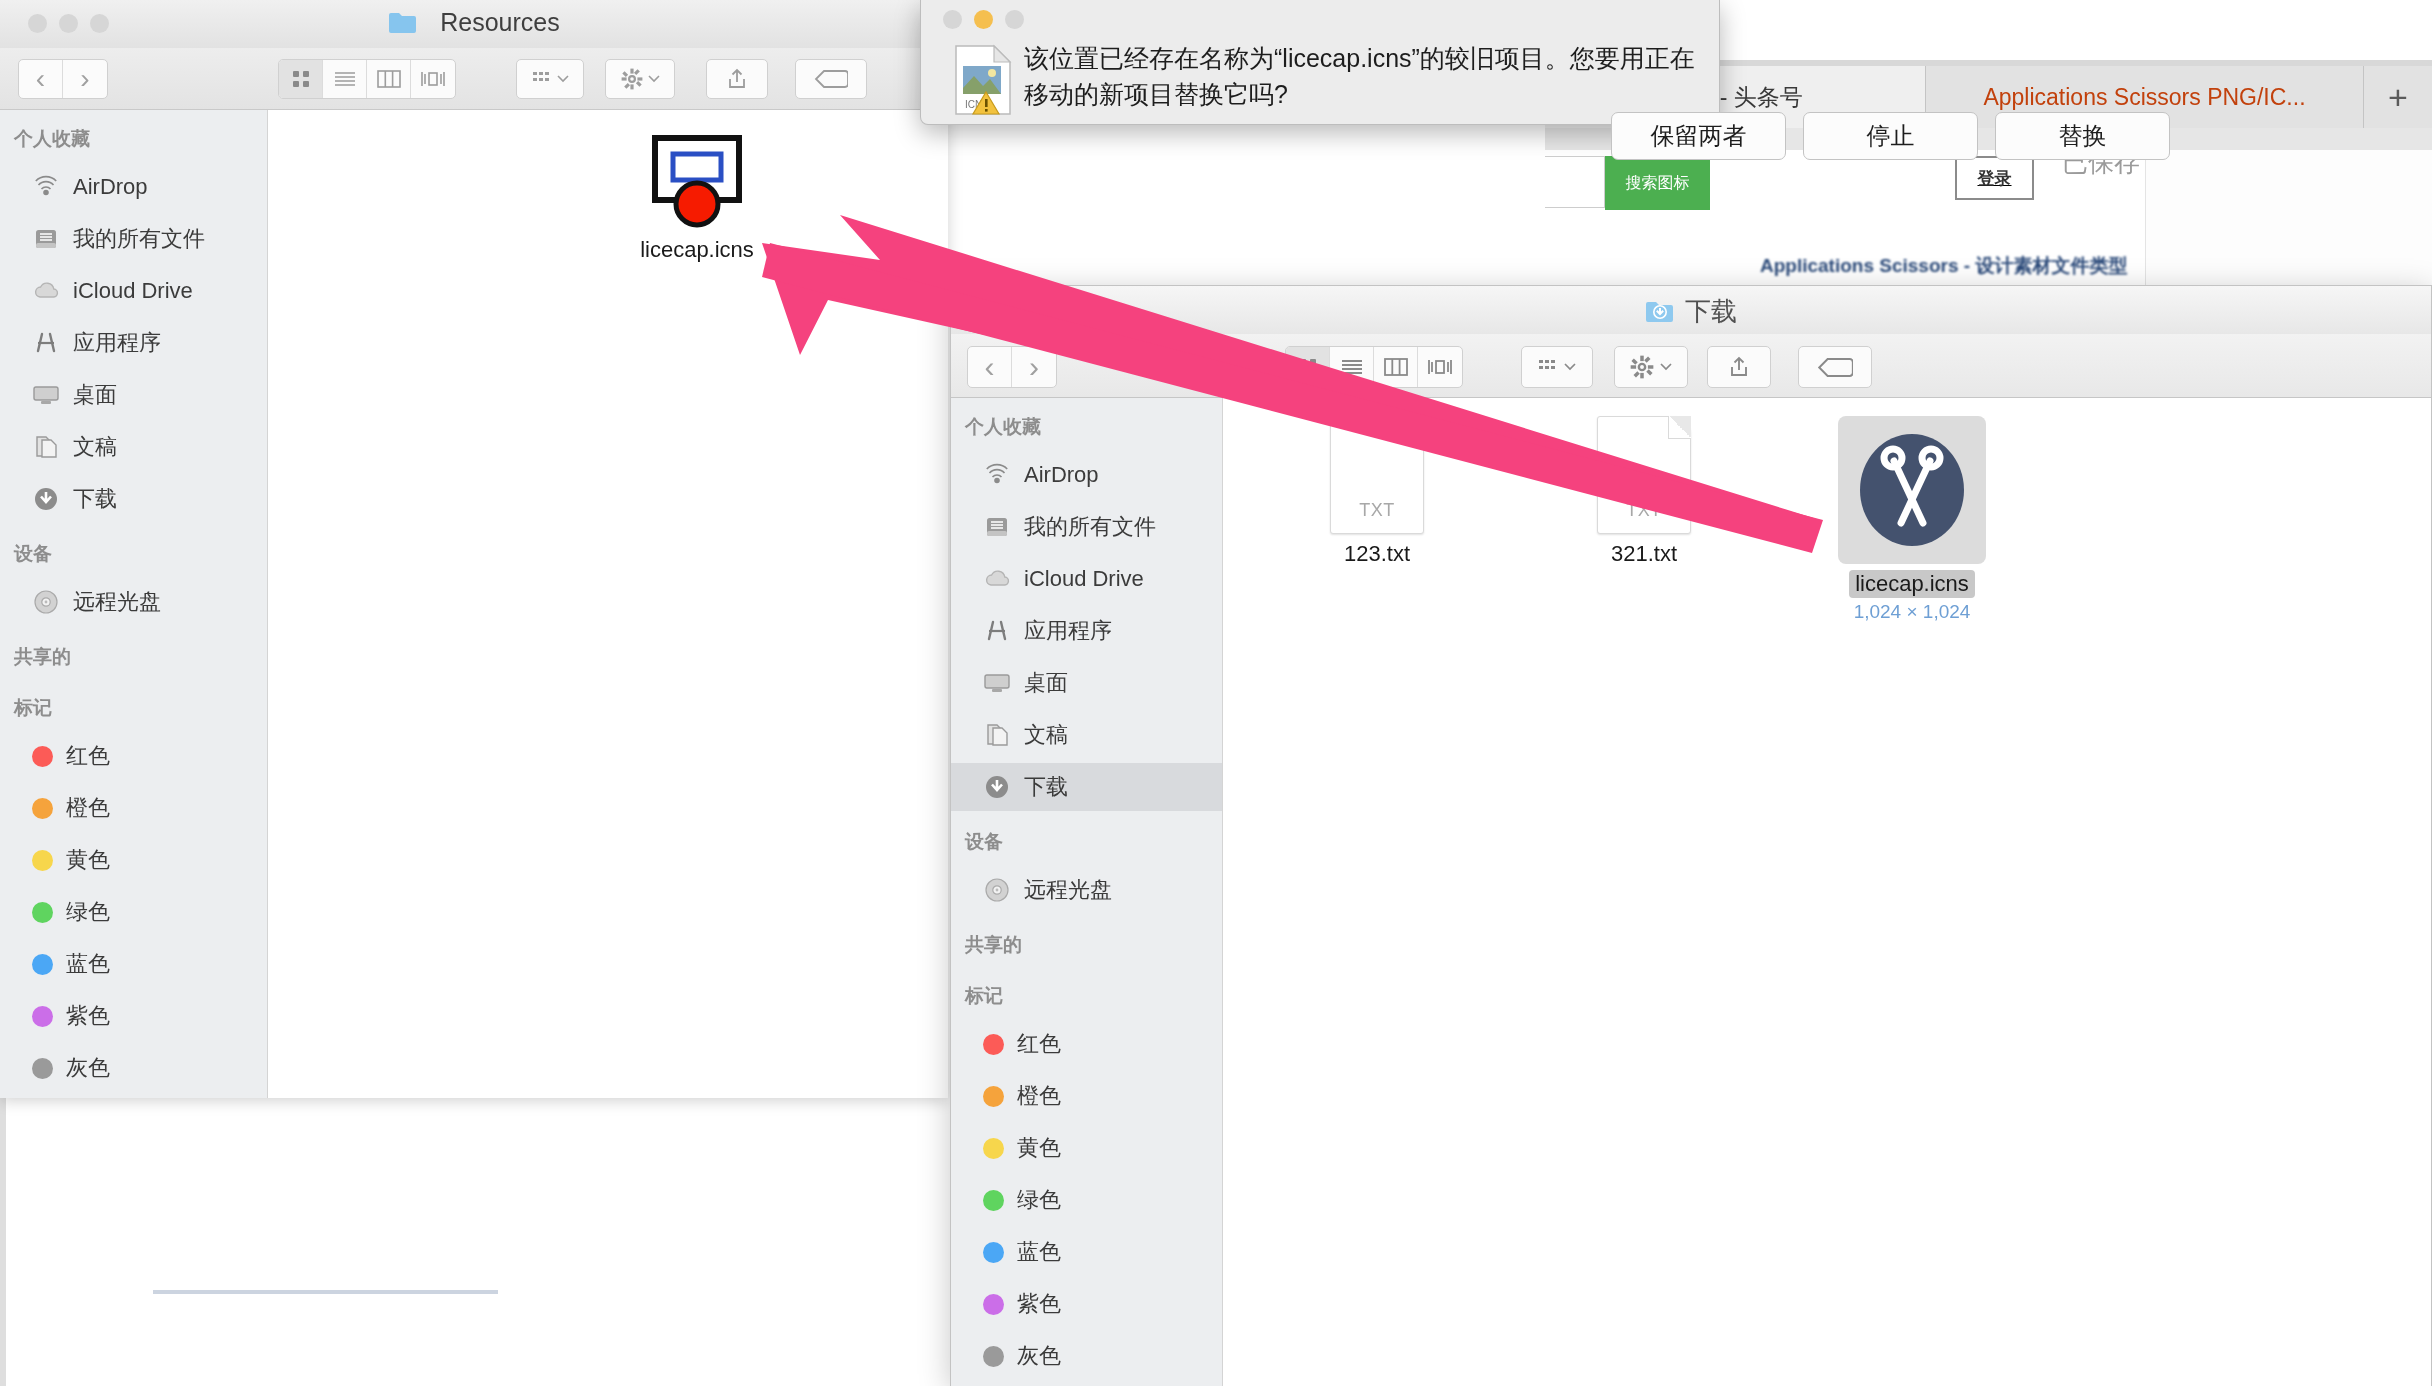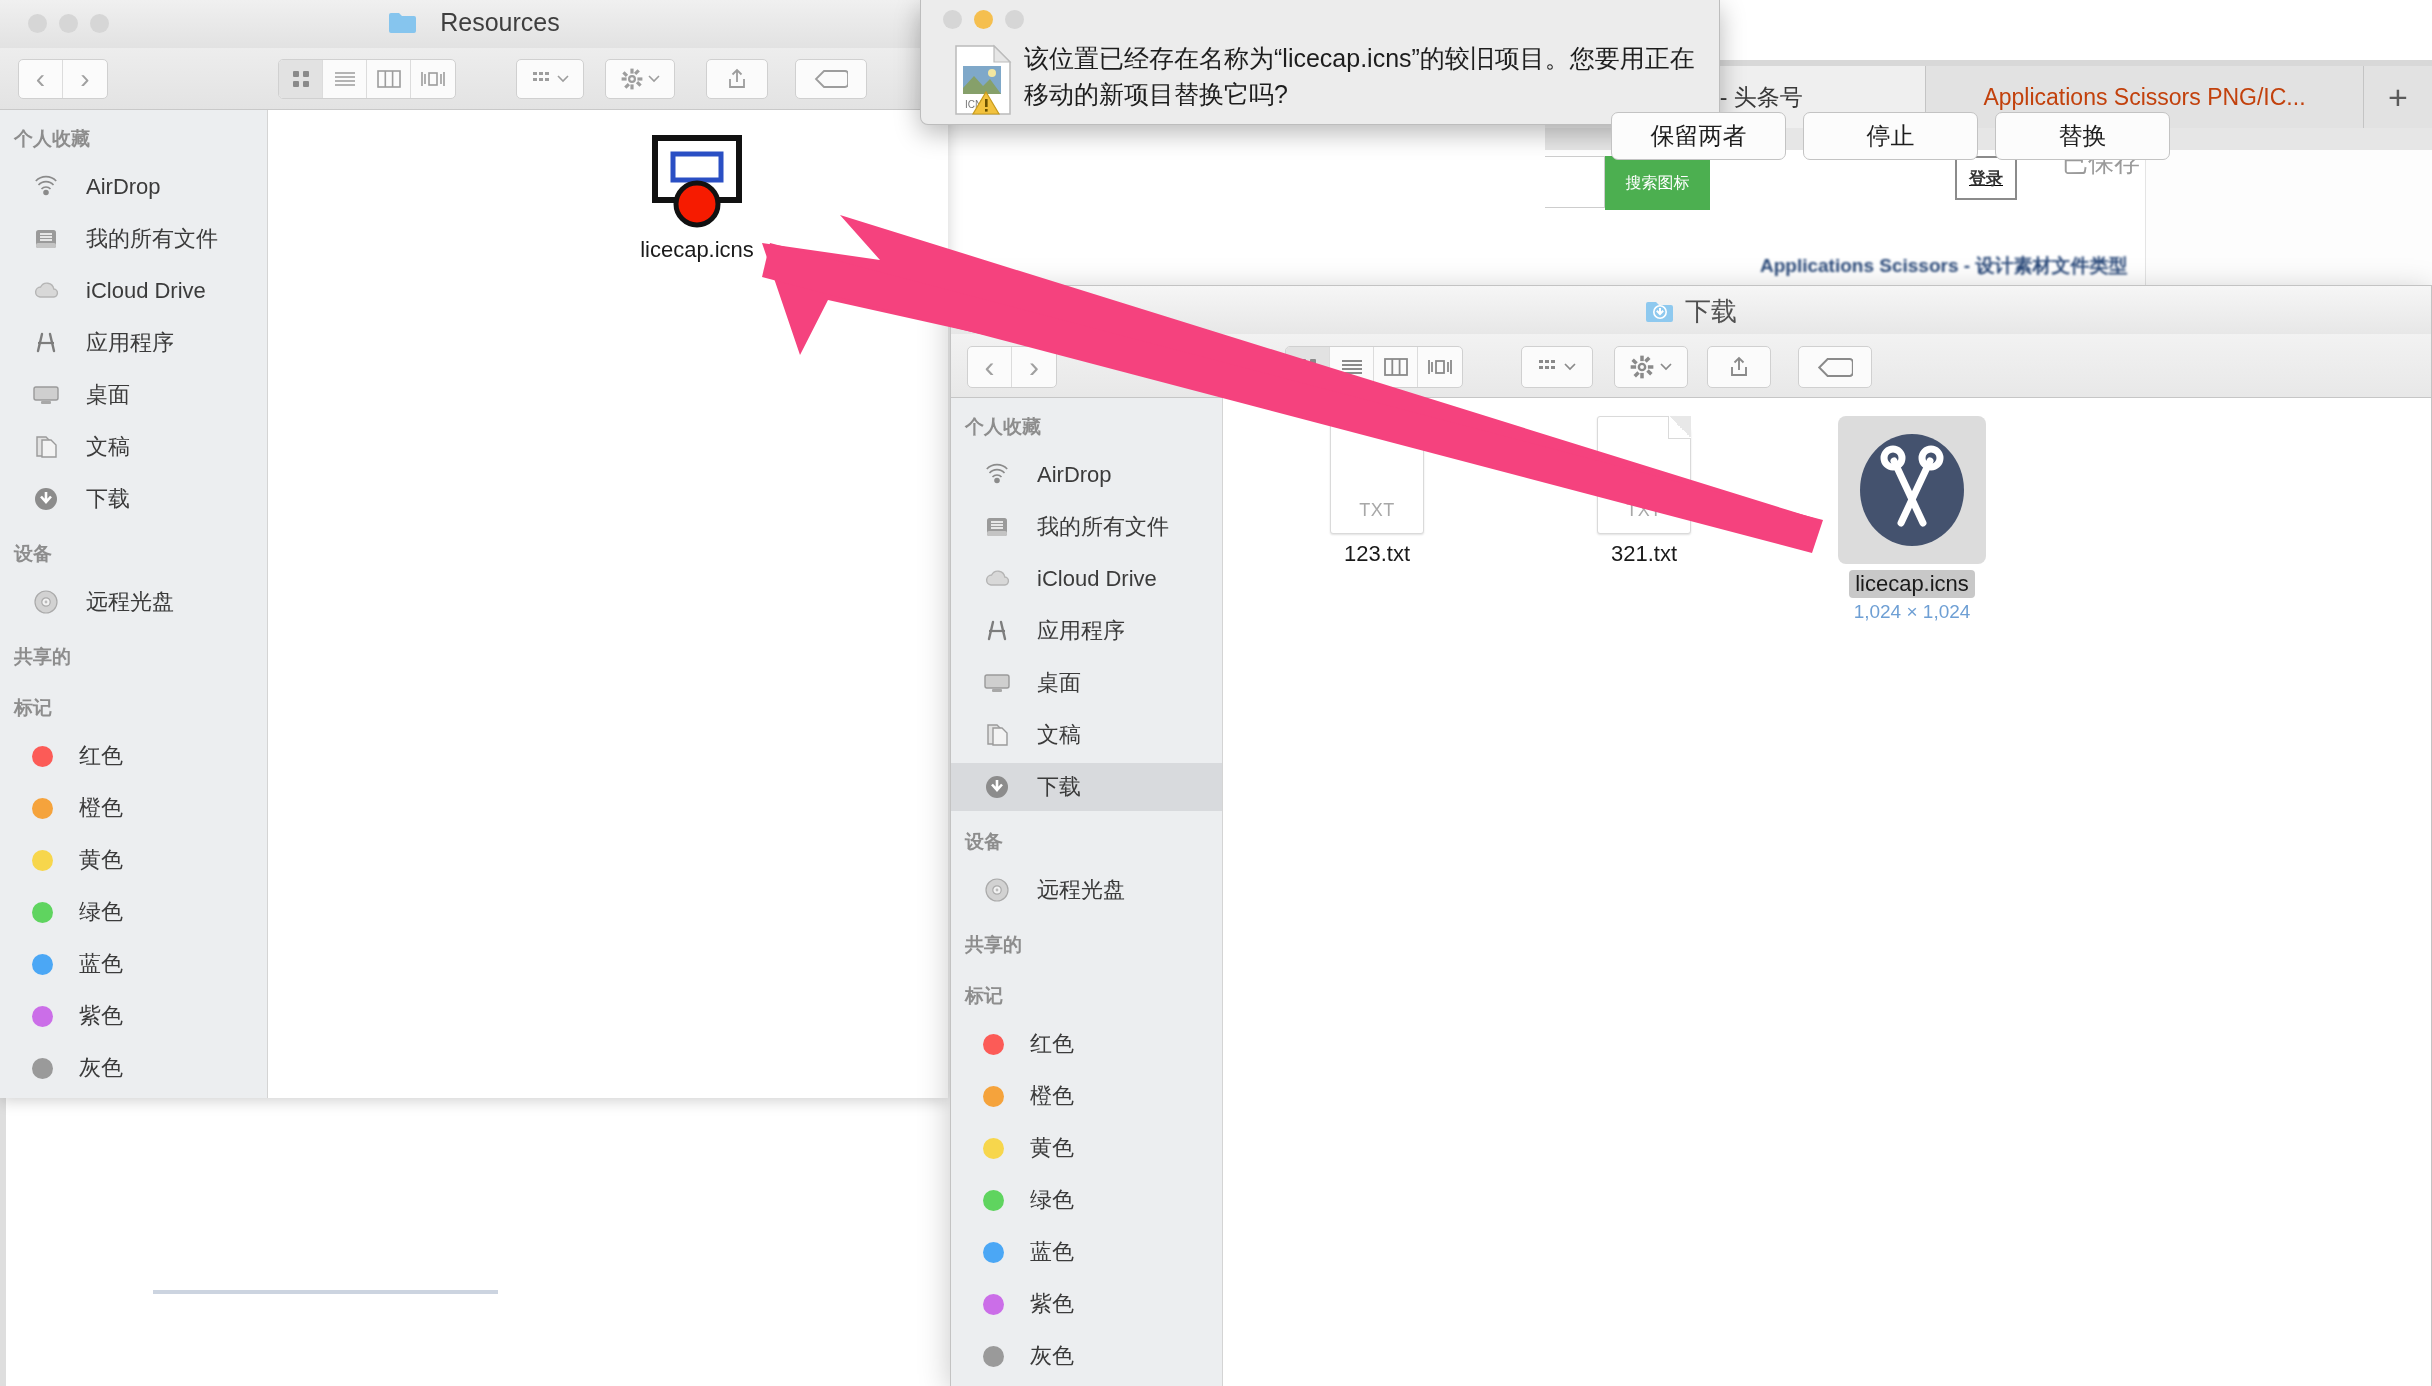--- a/index.html
+++ b/index.html
@@ -31,21 +31,21 @@
     border-right: 1px solid #dcdcdc; color: #a0a0a0;
   }
   .seg > div:last-child { border-right: none; }
   .seg > div.on { background: #e2e2e2; }
 
   .side-header {
     font-size: 19px; color: #8d8d8d; font-weight: bold;
     padding-left: 14px;
   }
   .side-item {
-    display: flex; align-items: center; gap: 26px;
+    display: flex; align-items: center; gap: 13px;
     font-size: 22px; color: #3b3b3b; padding-left: 32px;
   }
   .side-item.sel { background: #d8dadd; }
   .dot { width: 21px; height: 21px; border-radius: 50%; flex: none; }
   .sico { width: 28px; height: 28px; flex: none; display: flex; align-items: center; justify-content: center; }
 
   .file-item { position: absolute; text-align: center; width: 200px; }
   .file-label { font-size: 22px; color: #1a1a1a; margin-top: 6px; display: inline-block; padding: 1px 6px; border-radius: 4px; }
   .file-label.sel { background: #c8c8c8; }
   .file-sub { font-size: 19px; color: #6e9fd4; margin-top: 3px; }
@@ -82,21 +82,21 @@
         <span style="font-size:34px;color:#5a5a5a;font-weight:300;">+</span>
       </div>
     </div>
 
     <div style="position:absolute;left:0;top:68px;width:887px;height:162px;background:#ffffff;overflow:hidden;">
       <div style="position:absolute;left:0;top:0;width:887px;height:22px;background:#e6e6e6;"></div>
       <div style="position:absolute;left:-40px;top:28px;width:100px;height:52px;background:#ffffff;border:1px solid #cdcdcd;"></div>
       <div style="position:absolute;left:60px;top:28px;width:105px;height:54px;background:#4caf50;display:flex;align-items:center;justify-content:center;">
         <span style="font-size:16px;color:#ffffff;filter:blur(.7px);">搜索图标</span>
       </div>
-      <div style="position:absolute;left:410px;top:28px;width:62px;height:44px;background:#ffffff;border:2px solid #8b8b8b;display:flex;align-items:center;justify-content:center;text-decoration:underline;">
+      <div style="position:absolute;left:410px;top:28px;width:79px;height:44px;background:#ffffff;border:2px solid #8b8b8b;display:flex;align-items:center;justify-content:center;text-decoration:underline;">
         <span style="font-size:17px;color:#333;font-weight:bold;filter:blur(.6px);">登录</span>
       </div>
       <div style="position:absolute;left:215px;top:125px;font-size:19px;font-weight:bold;color:#2b4a7a;filter:blur(1.1px);white-space:nowrap;">Applications Scissors - 设计素材文件类型</div>
       <div style="position:absolute;left:600px;top:22px;width:287px;height:140px;background:#fdfdfd;border-left:1px solid #e4e4e4;"></div>
     </div>
 
   </div>
   <div style="position:absolute;left:2062px;top:145px;font-size:26px;color:#9b9b9b;">已保存</div>
 
   <div style="position:absolute;left:0;top:0;width:948px;height:1098px;background:#ffffff;border-right:1px solid #cfcfcf;box-shadow:0 3px 14px rgba(0,0,0,.18);">

